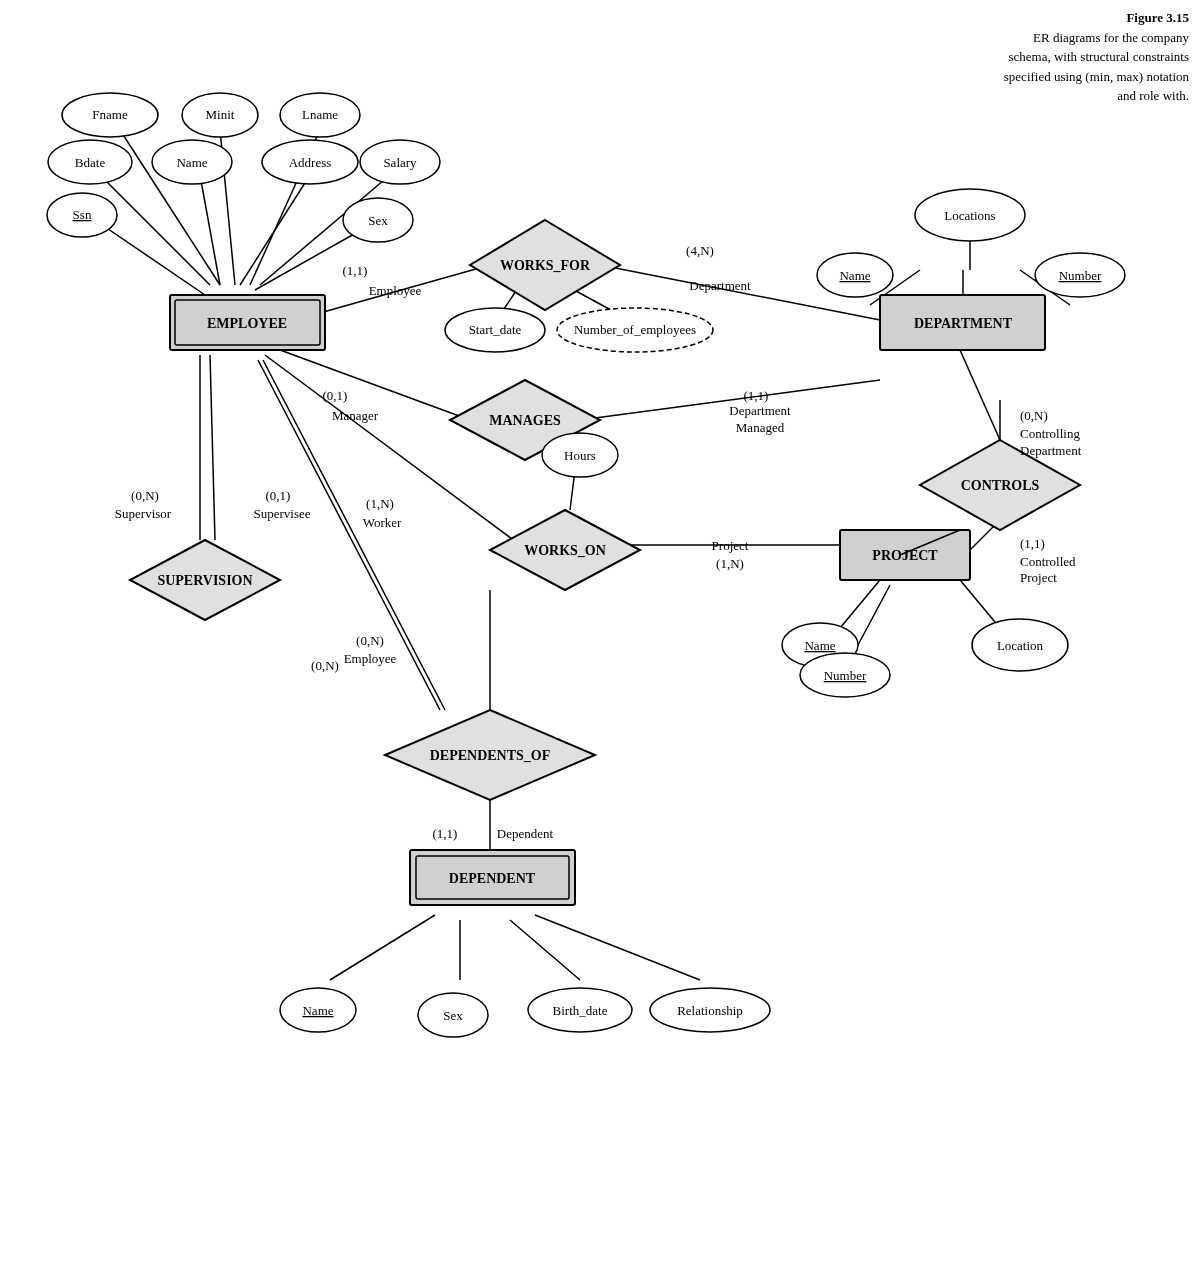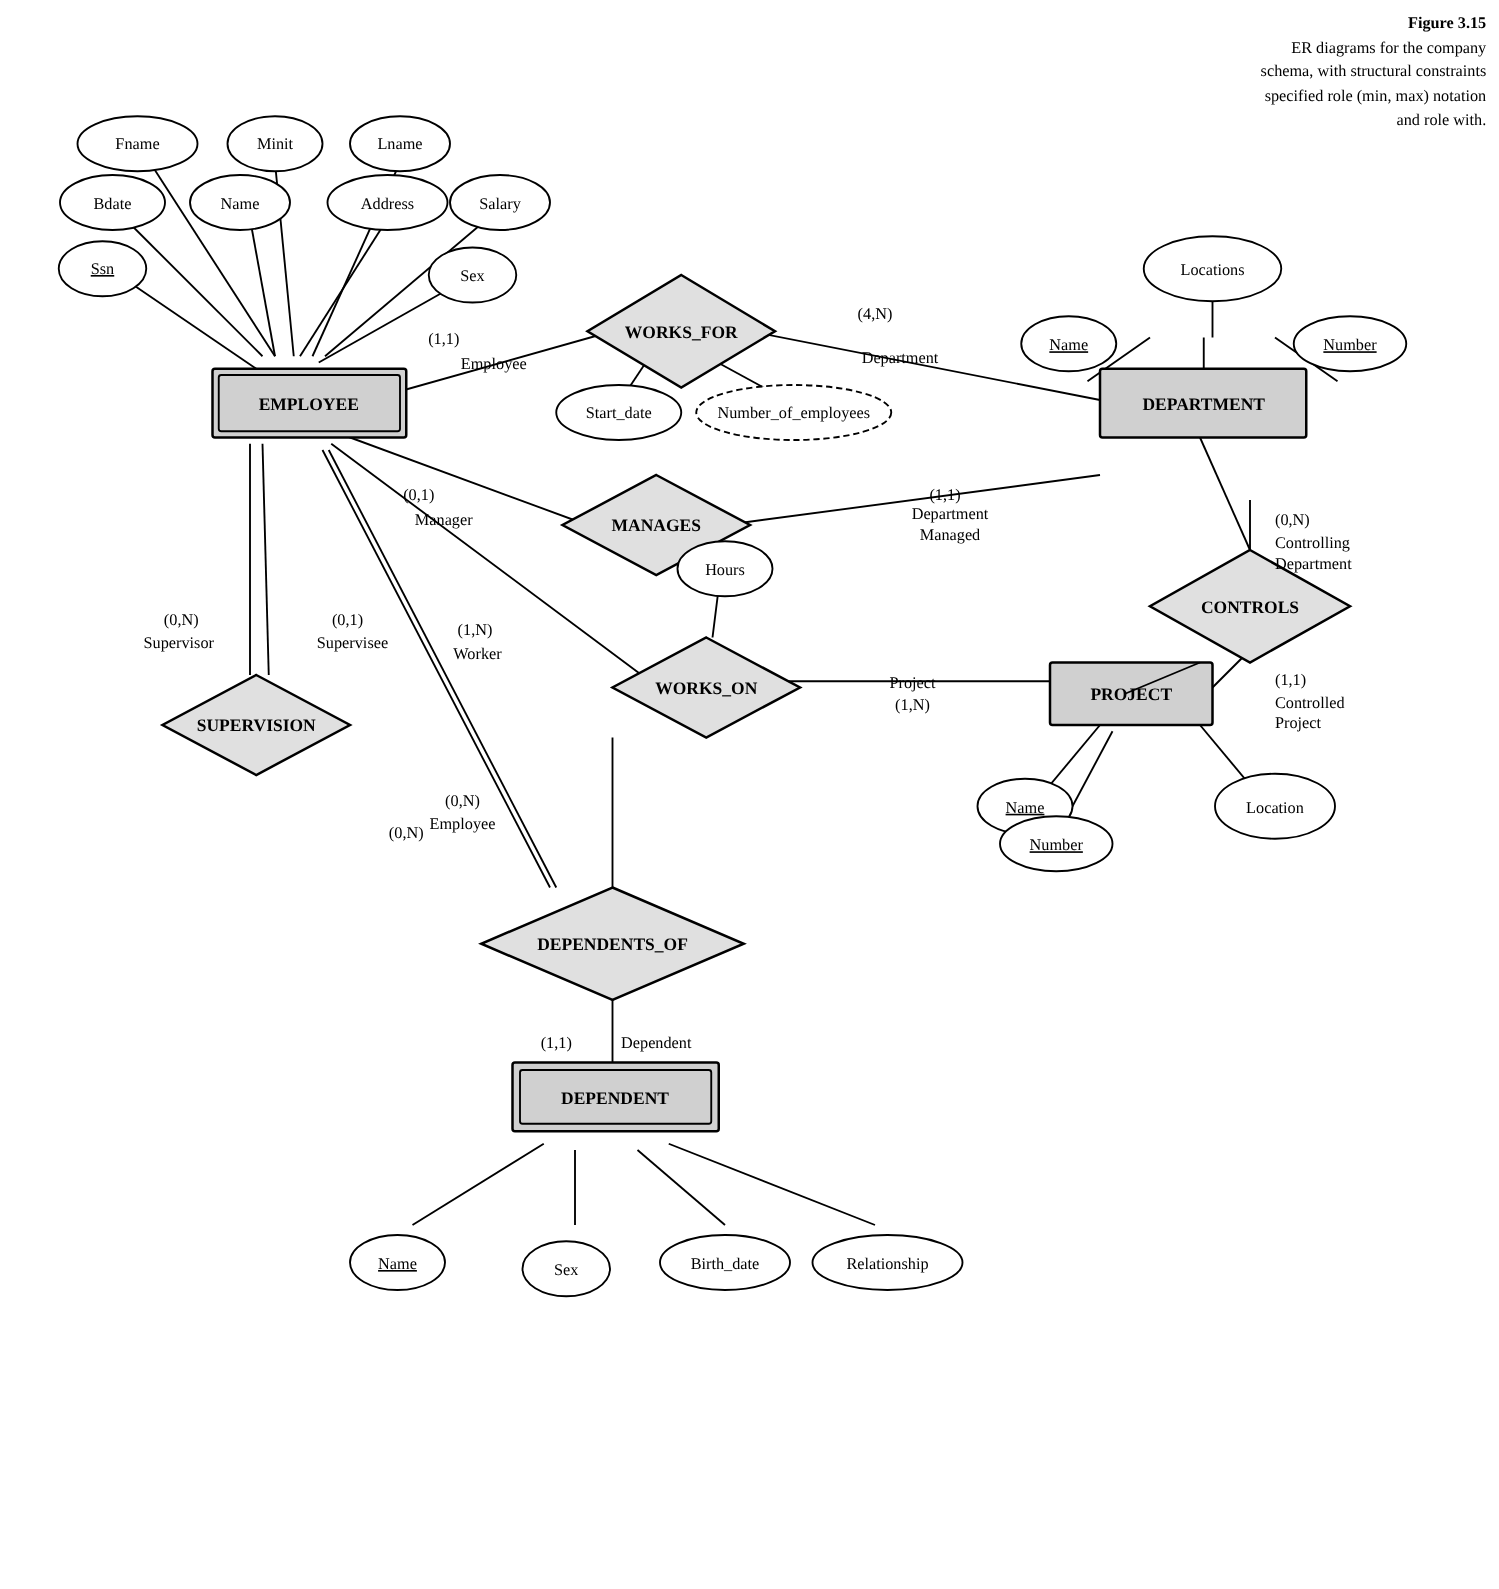--- a/index.html
+++ b/index.html
@@ -33,21 +33,21 @@
   </style>
 </head>
 <body>
 
 <div class="page">
 
   <div class="caption">
     <div class="fig-title">Figure 3.15</div>
     <div>ER diagrams for the company</div>
     <div>schema, with structural constraints</div>
-    <div>specified role (min, max) notation</div>
+    <div>specified using (min, max) notation</div>
     <div>and role with.</div>
   </div>
 
   <svg class="diagram-svg" viewBox="0 0 1199 1271">
 
     <line class="line" x1="295" y1="320" x2="490" y2="265"></line>
 
     <line class="line" x1="600" y1="265" x2="880" y2="320"></line>
 
     <line class="line" x1="970" y1="240" x2="970" y2="270"></line>

